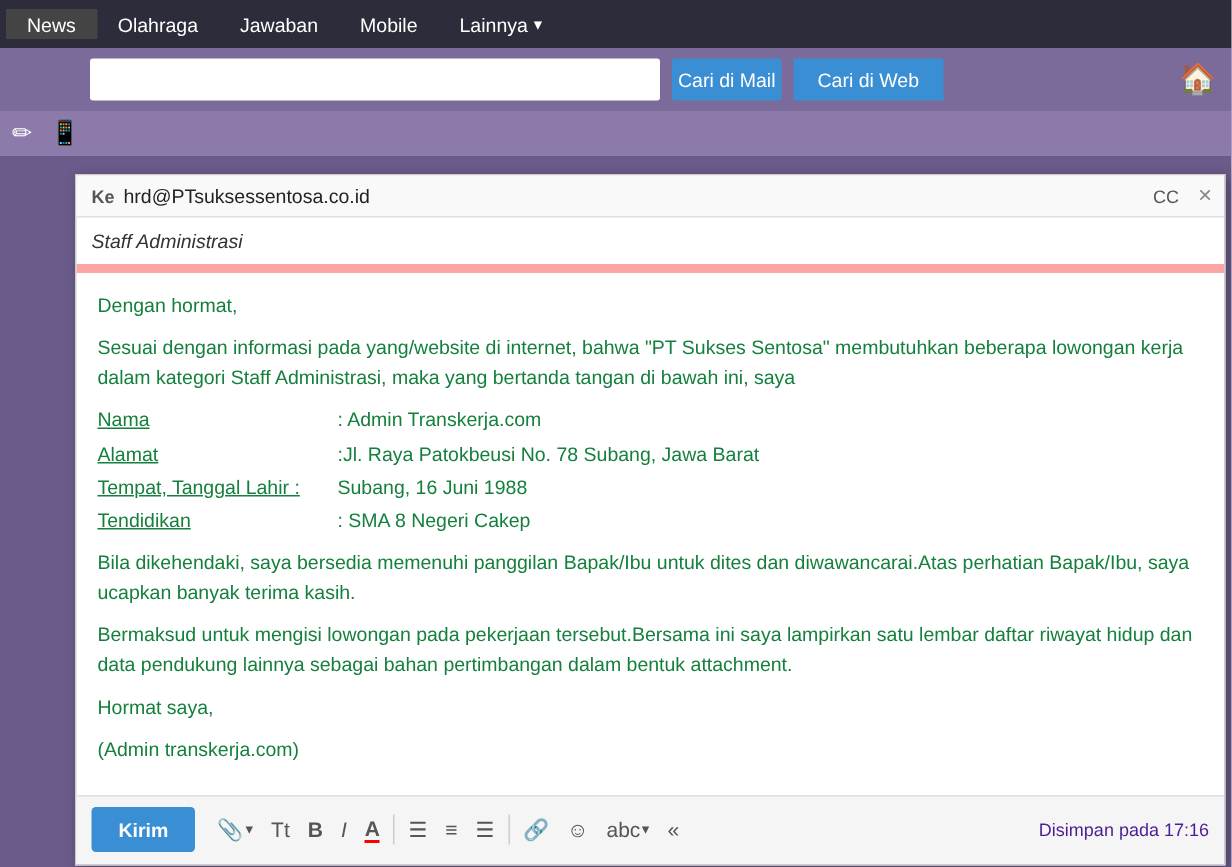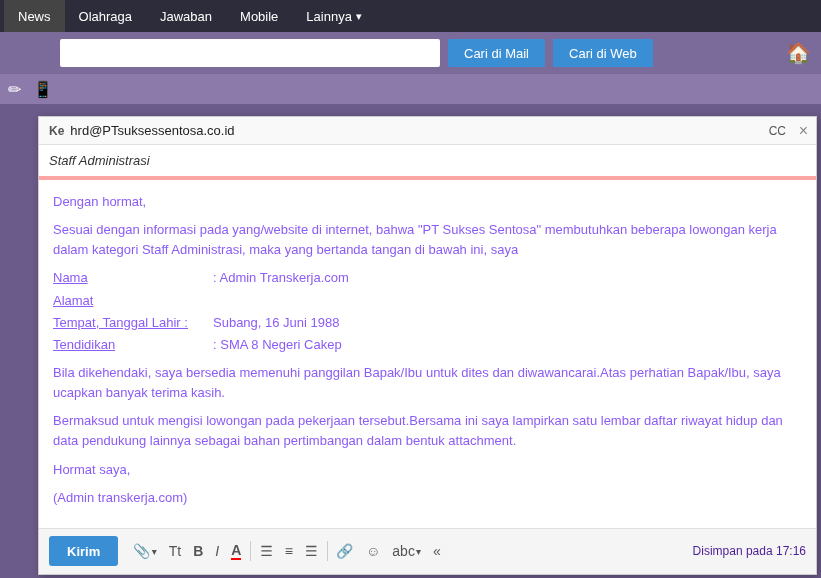--- a/index.html
+++ b/index.html
@@ -17,21 +17,21 @@
     .top-nav {
       background: #2c2c3a;
       height: 32px;
       display: flex;
       align-items: center;
       padding: 0 4px;
     }
     .nav-item {
       color: #fff;
       padding: 0 14px;
-      height: 32px;
+      height: 20px;
       display: flex;
       align-items: center;
       font-size: 13px;
       cursor: pointer;
     }
     .nav-item.active { background: #444; }
     .nav-dropdown {
       display: flex;
       align-items: center;
       gap: 4px;
@@ -59,21 +59,21 @@
       background: #fff;
       padding: 0 8px;
       font-size: 13px;
       border-radius: 2px;
     }
     .btn-search-mail {
       background: #3a8fd4;
       color: #fff;
       border: none;
       height: 28px;
-      padding: 0 16px;
+      padding: 0 4px;
       font-size: 13px;
       cursor: pointer;
       border-radius: 2px;
     }
     .btn-search-web {
       background: #3a8fd4;
       color: #fff;
       border: none;
       height: 28px;
       padding: 0 16px;
@@ -103,21 +103,21 @@
     .icon-bar-item {
       color: #fff;
       font-size: 16px;
       cursor: pointer;
     }
 
     
     .email-compose {
       position: absolute;
       top: 116px;
-      left: 38px;
+      left: 50px;
       right: 4px;
       background: #fff;
       border: 1px solid #ccc;
       box-shadow: 2px 2px 8px rgba(0,0,0,0.3);
       display: flex;
       flex-direction: column;
     }
 
     .email-header {
       display: flex;
@@ -148,31 +148,31 @@
       color: #888;
       cursor: pointer;
       position: absolute;
       right: 8px;
       top: 50%;
       transform: translateY(-50%);
     }
 
     .email-subject {
       padding: 8px 10px;
-      border-bottom: 4px solid #fca5a5;
+      border-bottom: 6px solid #fca5a5;
       font-size: 13px;
       color: #333;
       font-style: italic;
     }
 
     .email-body {
       padding: 12px 14px;
       font-size: 13px;
       line-height: 1.55;
-      color: #8b5cf6;
+      color: #15803d;
       flex: 1;
       overflow-y: auto;
       min-height: 300px;
     }
     .email-body p {
       margin-bottom: 8px;
     }
     .email-body .info-table {
       margin-bottom: 8px;
     }
@@ -278,20 +278,21 @@
     <p>Dengan hormat,</p>
     <p>Sesuai dengan informasi pada yang/website di internet, bahwa "PT Sukses Sentosa" membutuhkan beberapa lowongan kerja dalam kategori Staff Administrasi, maka yang bertanda tangan di bawah ini, saya</p>
 
     <div class="info-table">
       <div class="row">
         <span class="lbl">Nama</span>
         <span class="val">: Admin Transkerja.com</span>
       </div>
       <div class="row">
         <span class="lbl">Alamat</span>
+        <span class="val">:Jl. Raya Patokbeusi  No. 78 Subang, Jawa Barat</span>
       </div>
       <div class="row">
         <span class="lbl">Tempat, Tanggal Lahir :</span>
         <span class="val">Subang, 16 Juni 1988</span>
       </div>
       <div class="row">
         <span class="lbl">Tendidikan</span>
         <span class="val">:  SMA 8 Negeri  Cakep</span>
       </div>
     </div>

